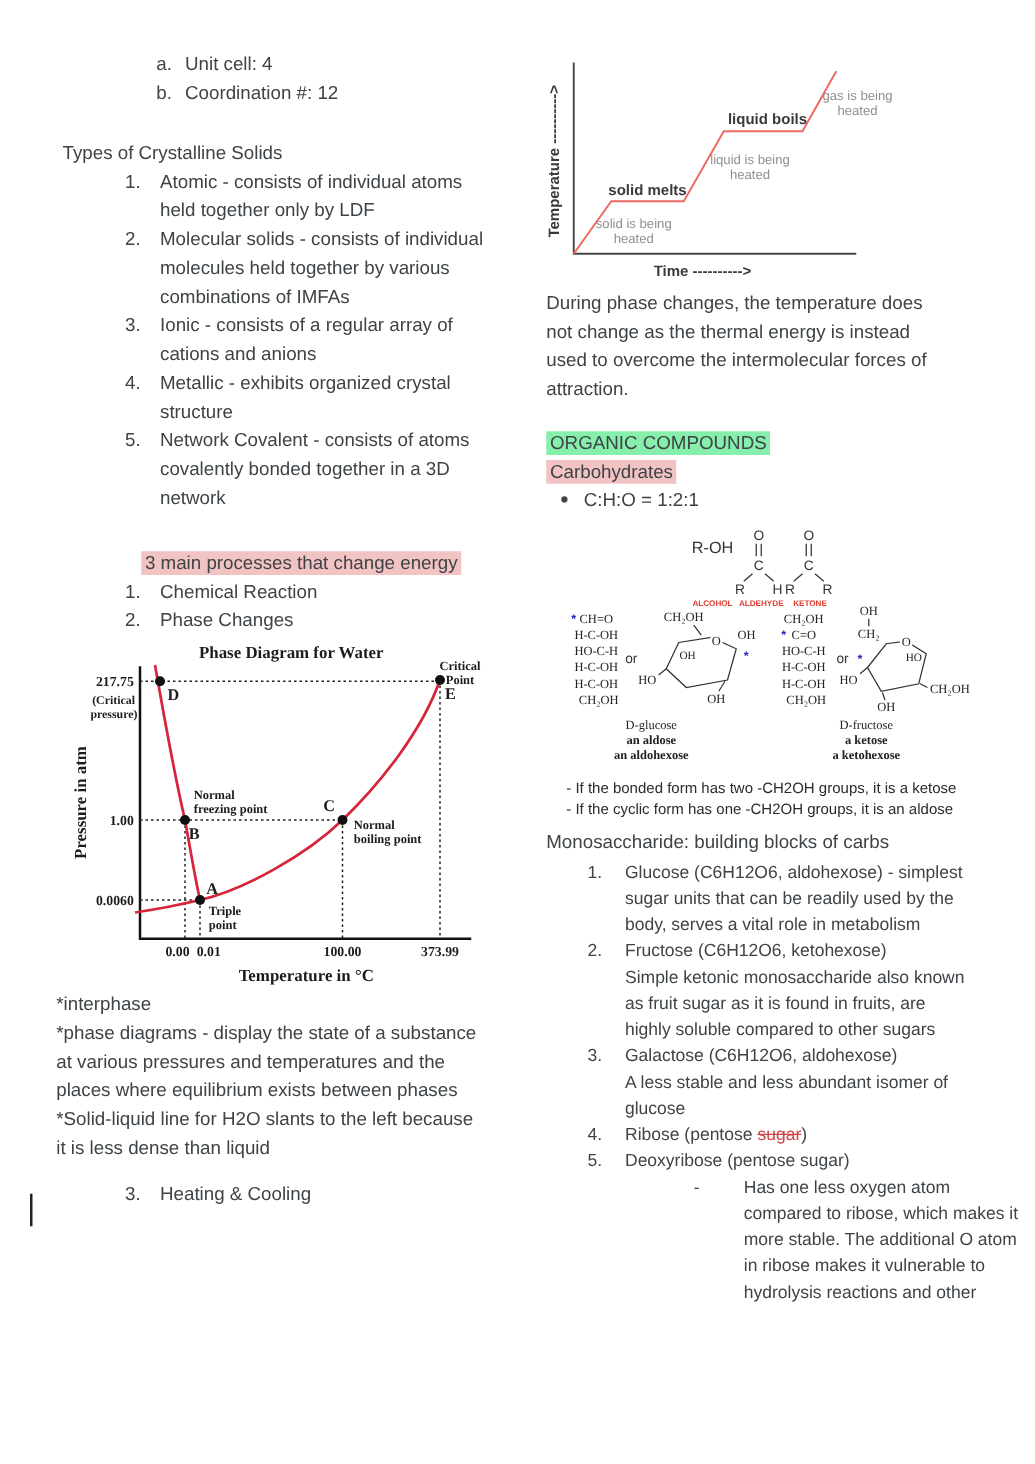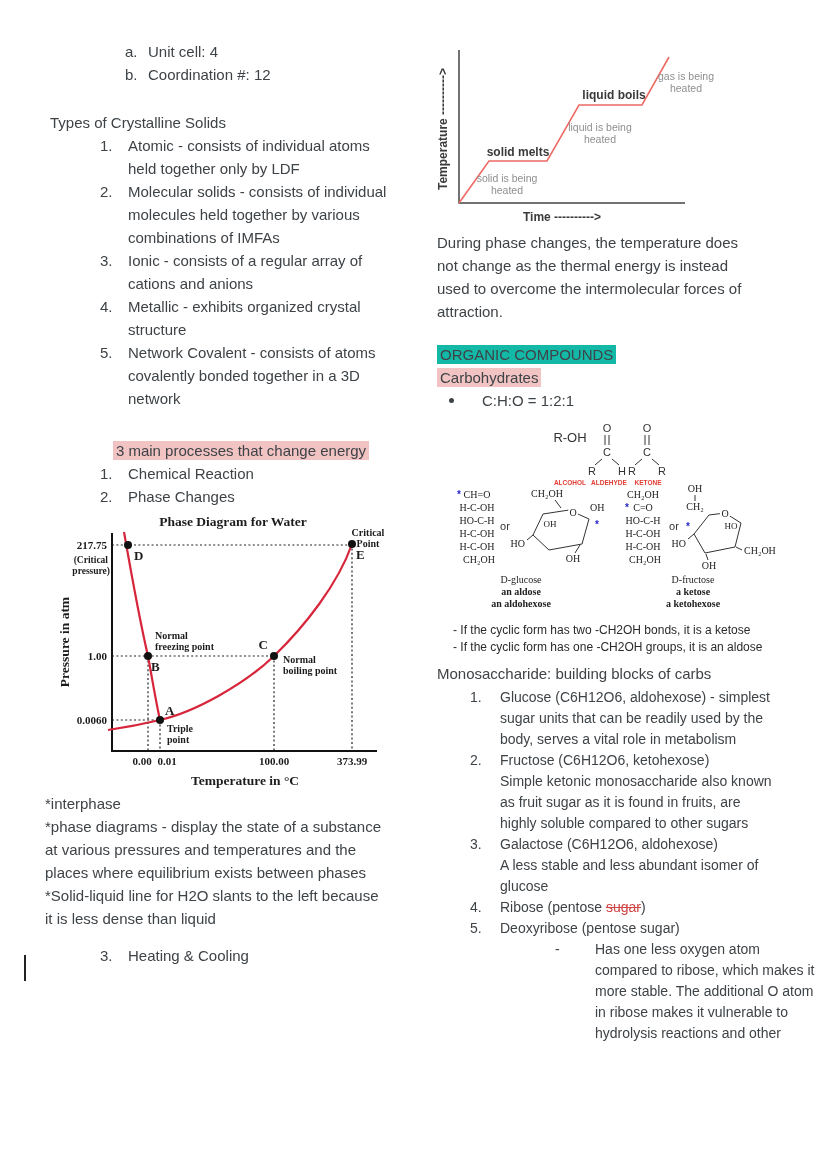--- a/index.html
+++ b/index.html
@@ -15,32 +15,32 @@
   .li { display:flex; }
   .li .num { flex:none; width:28px; }
   .li .txt { flex:1; }
   .ol { margin-left:50px; }
   .ab-list { margin-left:75px; }
   .ab-list .marker { flex:none; width:23px; }
 
   
   .heading { margin-top:25px; }
   .hl-pink { background:#f2c3c3; padding:1px 3px; }
-  .hl-blue { background:#14b8a6; padding:1px 3px; }
+  .hl-blue { background:#86efac; padding:1px 3px; }
   .energy-heading { margin-top:29px;text-align:center; }
 
   .notes { margin-left:-5px; }
   .heating-item { margin-top:14px; }
 
   
   .hc-svg { display:block; margin-top:5px; }
   .para { margin-top:6px; }
   .organic-heading { margin-top:20px; }
   .bullets { margin-top:0; }
-  .bullet-row { display:flex;gap:15px; }
+  .bullet-row { display:flex; }
   .bullet-row .dot-cell { flex:none; width:30px; padding-left:12px; box-sizing:border-box; }
   .bullet-dot { display:inline-block; width:5px; height:5px; border-radius:50%; background:#3e4347; vertical-align:middle; margin-top:-3px; }
   .chem-svg { display:block; margin-top:8px; }
   .chem-notes { margin-top:2px; margin-left:16px; font-size:12px; line-height:17px; color:#2a2a2a; }
   .mono-heading { margin-top:6px; }
   .mono-list { margin-top:2px; font-size:14px; line-height:21px; }
   .mono-list .li { }
   .mono-list .num { width:30px; }
   .mono-list { margin-left:33px; }
   .struck { color:#cf4444; text-decoration:line-through; text-decoration-color:#cf4444; margin-left:4px;margin-top:28px; }
@@ -309,21 +309,21 @@
       <text class="chem-serif" x="272" y="149" font-size="10" text-anchor="middle">OH</text>
       <line class="chem-bond" x1="299" y1="127" x2="305" y2="130"></line>
       <text class="chem-serif" x="307" y="134" font-size="10">CH₂OH</text>
 
       <text class="chem-serif" x="256" y="163" font-size="10" text-anchor="middle">D-fructose</text>
       <text class="chem-serif" x="256" y="175" font-size="10" font-weight="bold" text-anchor="middle">a ketose</text>
       <text class="chem-serif" x="256" y="187" font-size="10" font-weight="bold" text-anchor="middle">a ketohexose</text>
     </svg>
 
     <div class="chem-notes">
-      <div>- If the cyclic form has two -CH2OH bonds, it is a ketose</div>
+      <div>- If the bonded form has two -CH2OH groups, it is a ketose</div>
       <div>- If the cyclic form has one -CH2OH groups, it is an aldose</div>
     </div>
 
     <div class="mono-heading">Monosaccharide: building blocks of carbs</div>
 
     <div class="mono-list">
       <div class="li">
         <span class="num">1.</span>
         <span class="txt pre">Glucose (C6H12O6, aldohexose) - simplest
 sugar units that can be readily used by the

